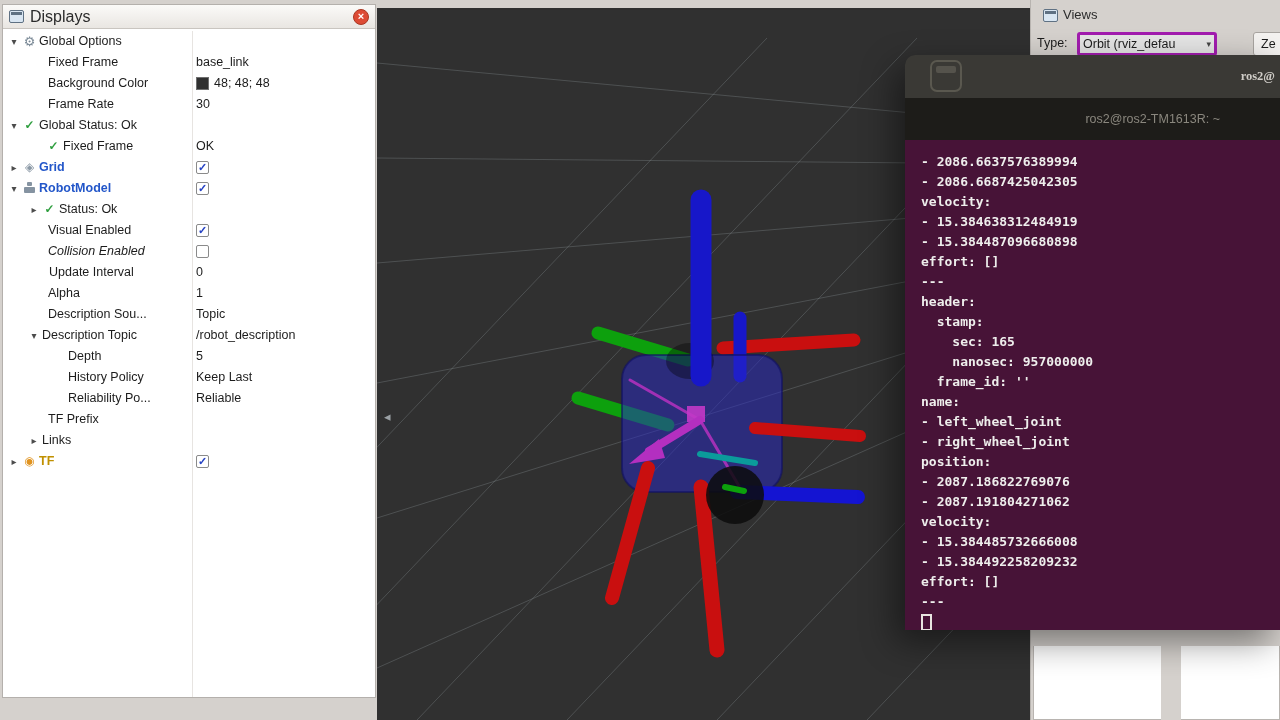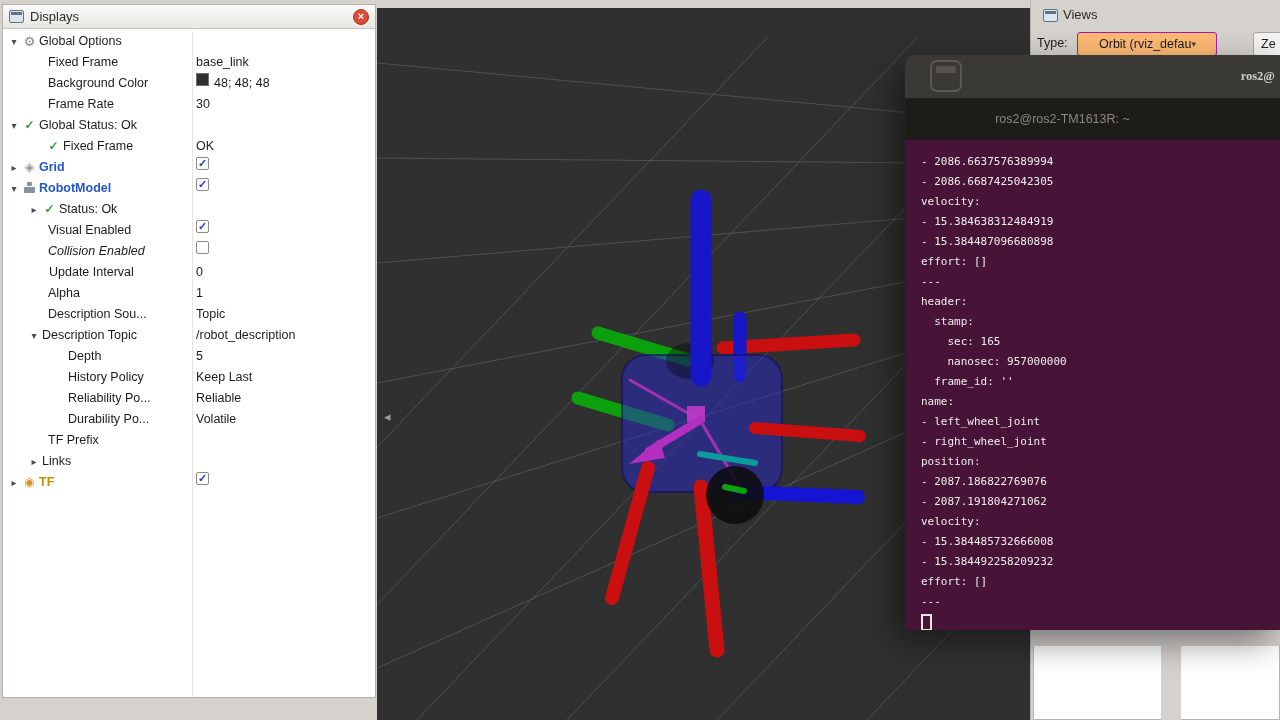--- a/index.html
+++ b/index.html
@@ -6,28 +6,28 @@
   .app{position:relative;width:1280px;height:720px;background:#d5d1cd;overflow:hidden;
        font-family:"Liberation Sans",sans-serif;-webkit-font-smoothing:antialiased;}
 
   
   .displays-panel{position:absolute;left:2px;top:4px;width:374px;height:694px;background:#fff;
                   border:1px solid #b4b0ac;box-sizing:border-box;}
   .panel-titlebar{position:relative;height:24px;background:linear-gradient(#fbfaf8,#e9e6e2);
                   border-bottom:1px solid #c9c5c0;display:flex;align-items:center;padding:0 6px;gap:6px;box-sizing:border-box;}
   .panel-icon{width:13px;height:11px;border:1px solid #5f7183;background:#d9e6f2;border-radius:2px;position:relative;flex:none;}
   .panel-icon::after{content:"";position:absolute;left:1px;top:1px;right:1px;height:3px;background:#5f7183;}
-  .panel-title{font-size:13px;color:#2b2b2b;}
+  .panel-title{font-size:16px;color:#2b2b2b;}
   .close-btn{margin-left:auto;width:16px;height:16px;border-radius:8px;background:#dd4b35;border:1px solid #a93723;
              display:flex;align-items:center;justify-content:center;box-sizing:border-box;}
   .close-x{color:#fff;font-size:11px;font-weight:bold;line-height:1;}
   .tree{position:absolute;top:26px;left:0;right:0;}
   .tree-row{display:flex;height:21px;line-height:21px;font-size:12.5px;color:#1c1c1c;}
   .cell-label{width:189px;display:flex;align-items:center;overflow:hidden;white-space:nowrap;box-sizing:border-box;flex:none;}
-  .cell-value{flex:1;display:flex;padding-left:4px;overflow:hidden;white-space:nowrap;}
+  .cell-value{flex:1;display:flex;align-items:center;padding-left:4px;overflow:hidden;white-space:nowrap;}
   .col-divider{position:absolute;left:189px;top:26px;bottom:0;width:1px;background:#e7e4e1;}
   .expander{width:14px;text-align:center;font-size:10px;color:#4c4c4c;flex:none;}
   .tree-icon{width:17px;flex:none;text-align:center;font-size:12px;line-height:21px;position:relative;}
   .icon-gear{color:#7b8a97;font-size:13px;}
   .icon-check{color:#2e9e3e;font-weight:bold;}
   .icon-grid{color:#8a98a5;}
   .icon-tf{color:#e0931f;}
   .icon-robot{height:21px;}
   .icon-robot::before{content:"";position:absolute;left:3px;top:9px;width:11px;height:6px;background:#8593a1;border-radius:1px;}
   .icon-robot::after{content:"";position:absolute;left:6px;top:4px;width:5px;height:4px;background:#8593a1;border-radius:1px;}
@@ -43,40 +43,40 @@
   .collapse-handle{position:absolute;left:7px;top:402px;color:#9aa0a4;font-size:13px;line-height:1;}
 
   
   .views-panel{position:absolute;left:1030px;top:0;width:250px;height:720px;background:#d5d1cd;border-left:1px solid #b8b4b0;box-sizing:border-box;}
   .views-header{position:relative;height:30px;}
   .views-icon{position:absolute;left:12px;top:9px;width:13px;height:11px;border:1px solid #5f7183;background:#d9e6f2;border-radius:2px;}
   .views-icon::after{content:"";position:absolute;left:1px;top:1px;right:1px;height:3px;background:#5f7183;}
   .views-title{position:absolute;left:32px;top:7px;font-size:13px;color:#2b2b2b;}
   .views-typerow{position:relative;height:30px;}
   .type-label{position:absolute;left:6px;top:6px;font-size:12.5px;color:#1c1c1c;}
-  .combo{position:absolute;left:46px;top:2px;width:140px;height:24px;background:#fdba74;border:1px solid #a21caf;border-radius:3px;
-         display:flex;align-items:center;font-size:12.5px;color:#1c1c1c;padding:0 21px;box-sizing:border-box;overflow:hidden;white-space:nowrap;}
+  .combo{position:absolute;left:46px;top:2px;width:140px;height:24px;background:#e5e5e5;border:3px solid #a21caf;border-radius:3px;
+         display:flex;align-items:center;font-size:12.5px;color:#1c1c1c;padding:0 3px;box-sizing:border-box;overflow:hidden;white-space:nowrap;}
   .combo-arrow{margin-left:auto;font-size:9px;color:#444;}
   .zero-btn{position:absolute;left:222px;top:2px;width:40px;height:24px;background:#f4f2f0;border:1px solid #a8a4a0;border-radius:3px;
             font-size:12.5px;color:#1c1c1c;display:flex;align-items:center;padding-left:7px;box-sizing:border-box;overflow:hidden;}
   .views-list{position:absolute;left:2px;right:0;top:62px;bottom:0;background:#fff;border:1px solid #b8b4b0;box-sizing:border-box;}
   .bottom-band{position:absolute;left:0;right:0;top:628px;height:18px;background:#d5d1cd;}
   .bottom-split{position:absolute;left:130px;width:20px;top:628px;bottom:0;background:#d5d1cd;}
 
   
   .terminal{position:absolute;left:905px;top:55px;width:375px;height:575px;z-index:5;
             border-top-left-radius:10px;overflow:hidden;box-shadow:-10px 12px 34px rgba(0,0,0,.45);}
   .term-header{position:relative;height:43px;background:#3a3935;border-top-left-radius:10px;font-family:Liberation Serif, serif;}
   .term-appicon{position:absolute;left:25px;top:5px;width:32px;height:32px;border:2px solid #5a584f;border-radius:7px;box-sizing:border-box;}
   .term-appicon::after{content:"";position:absolute;left:4px;top:4px;right:4px;height:7px;background:#55534c;border-radius:2px;}
   .term-title{position:absolute;right:5px;top:14px;color:#cfccc7;font-size:12.5px;font-weight:bold;}
-  .term-tabbar{height:42px;background:#1d1c19;display:flex;align-items:center;justify-content:center;
+  .term-tabbar{height:42px;background:#1d1c19;display:flex;align-items:center;justify-content:flex-end;
                padding-right:60px;color:#8a877e;font-size:12.5px;}
   .term-body{height:490px;background:#471337;padding:12px 0 0 16px;box-sizing:border-box;}
-  .term-line{font-family:"DejaVu Sans Mono",monospace;font-size:11px;font-weight:normal;line-height:20px;color:#eeeeec;white-space:pre;}
+  .term-line{font-family:"DejaVu Sans Mono",monospace;font-size:13px;font-weight:bold;line-height:20px;color:#eeeeec;white-space:pre;}
   .term-cursor{width:11px;height:17px;border:2px solid #e8e5e0;box-sizing:border-box;margin-top:2px;}
 </style>
 </head>
 <body>
 
 <div class="app">
 
   <div class="displays-panel">
     <div class="panel-titlebar">
       <span class="panel-icon"></span>
@@ -228,28 +228,20 @@
           <div class="cell-value">
             <span>Keep Last</span>
           </div>
         </div>
         <div class="tree-row">
           <div class="cell-label" style="padding-left: 64px;">
             <span class="lab-text">Reliability Po...</span>
           </div>
           <div class="cell-value">
             <span>Reliable</span>
-          </div>
-        </div>
-        <div class="tree-row">
-          <div class="cell-label" style="padding-left: 64px;">
-            <span class="lab-text">Durability Po...</span>
-          </div>
-          <div class="cell-value">
-            <span>Volatile</span>
           </div>
         </div>
         <div class="tree-row">
           <div class="cell-label" style="padding-left: 44px;">
             <span class="lab-text">TF Prefix</span>
           </div>
           <div class="cell-value"></div>
         </div>
         <div class="tree-row">
           <div class="cell-label" style="padding-left: 24px;">

